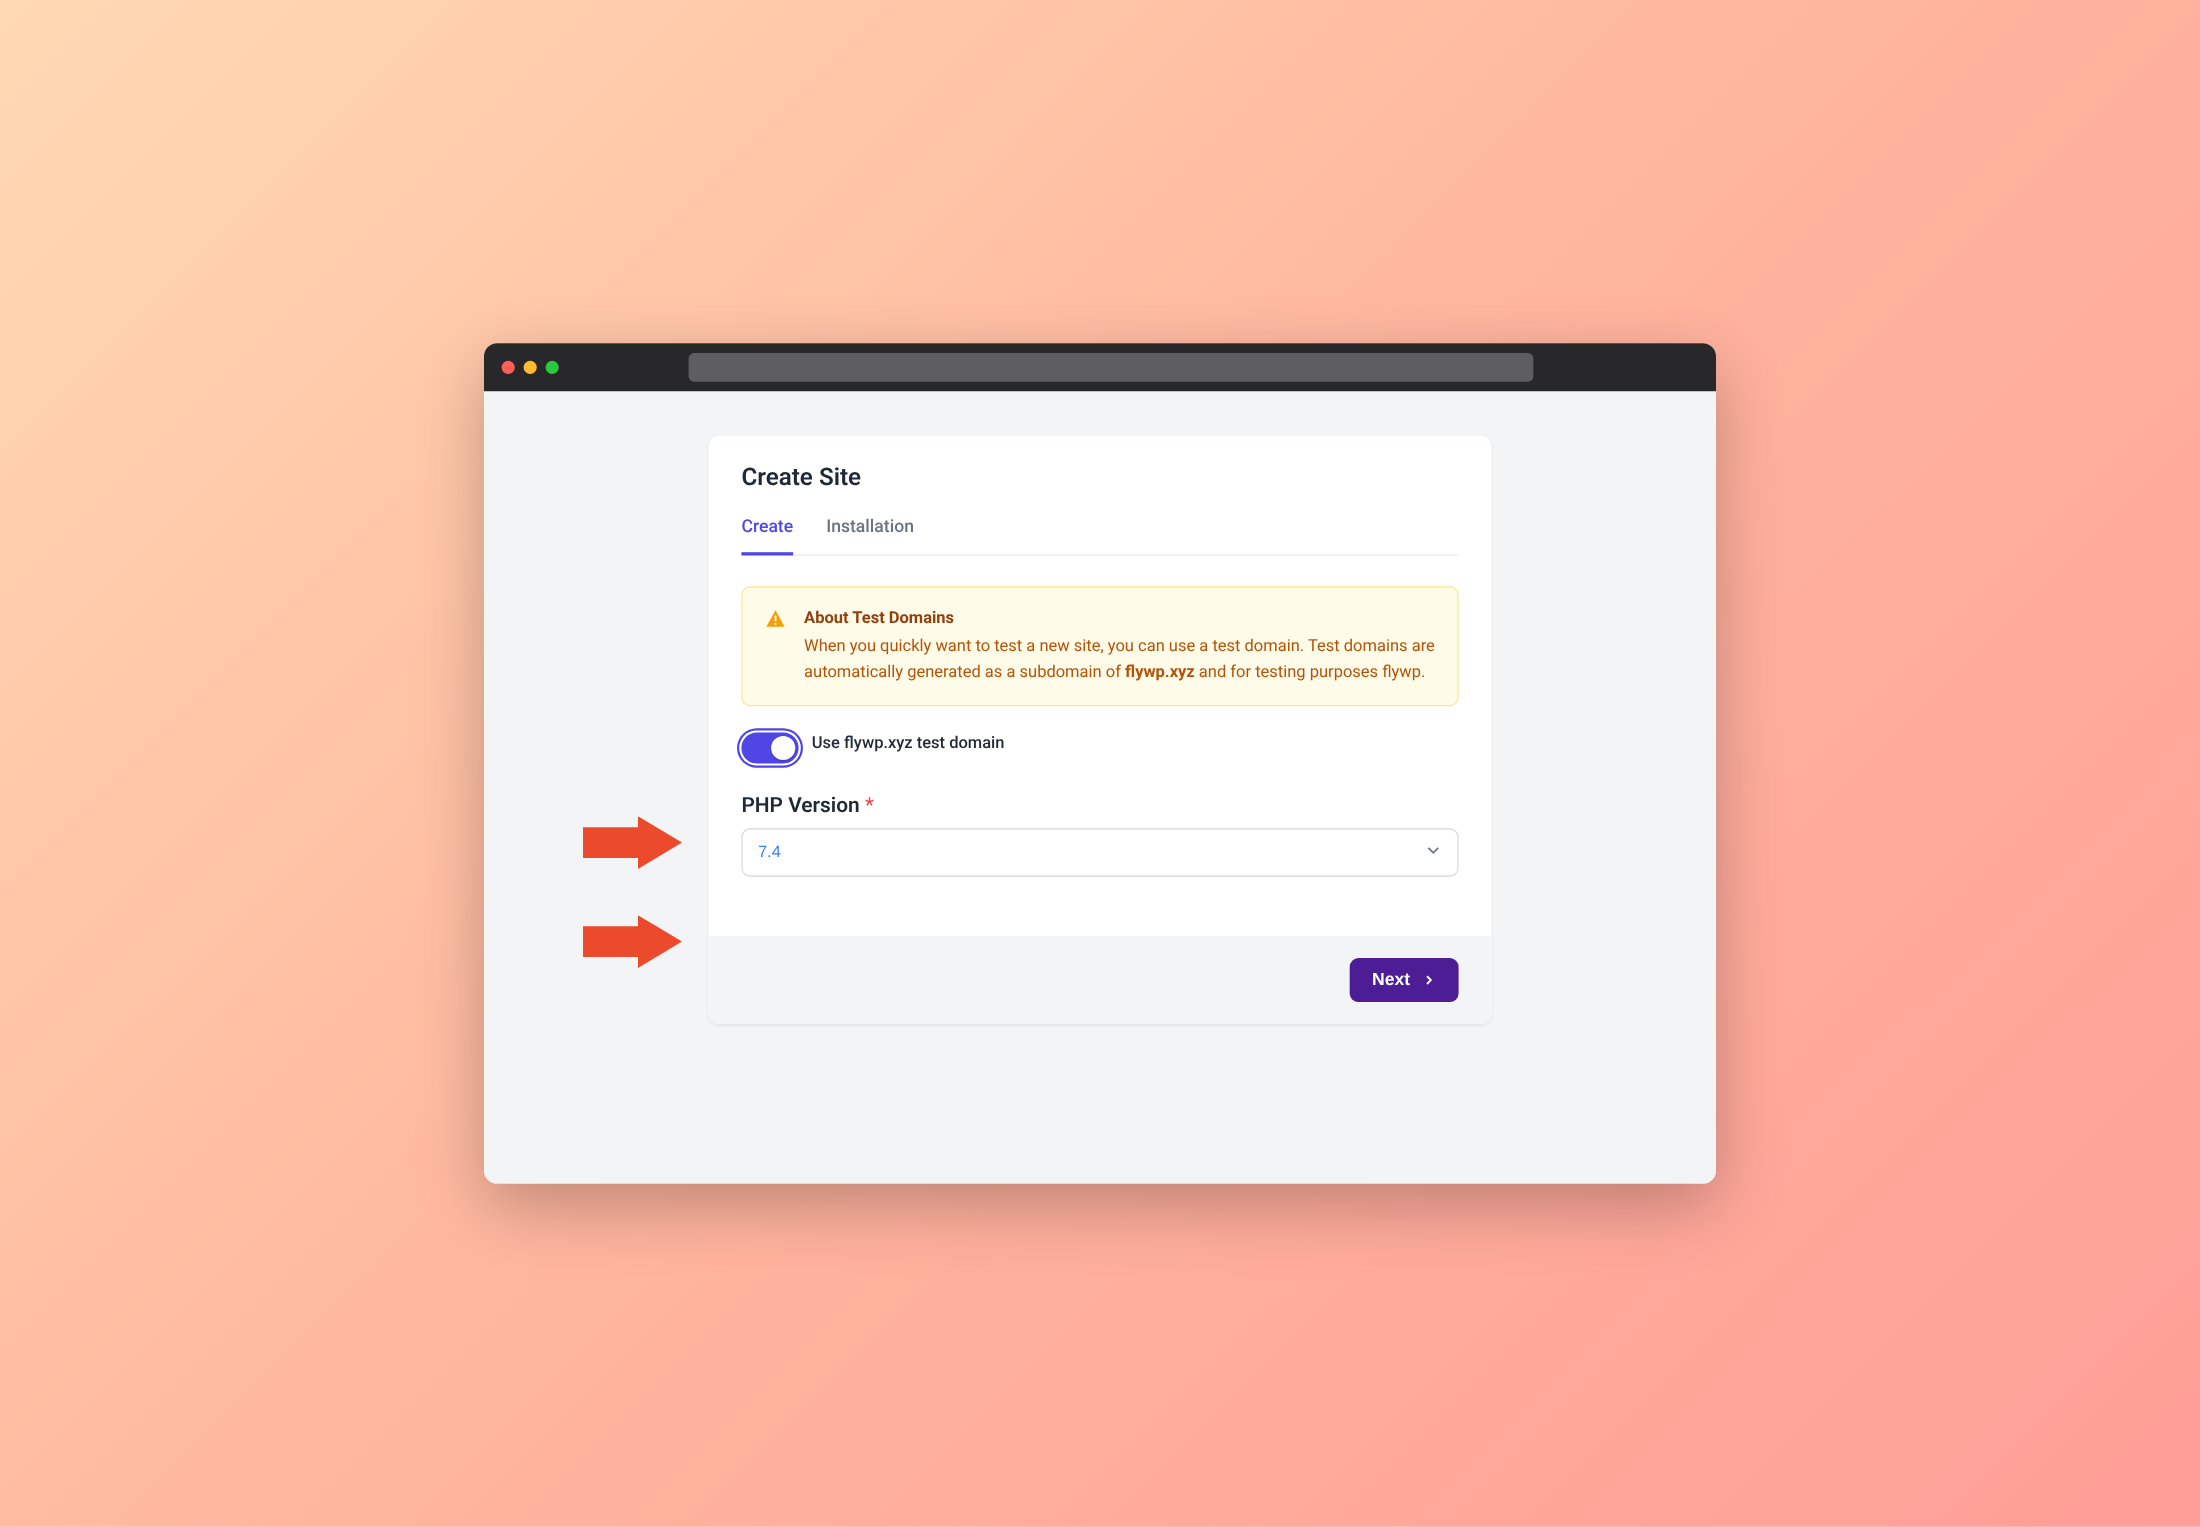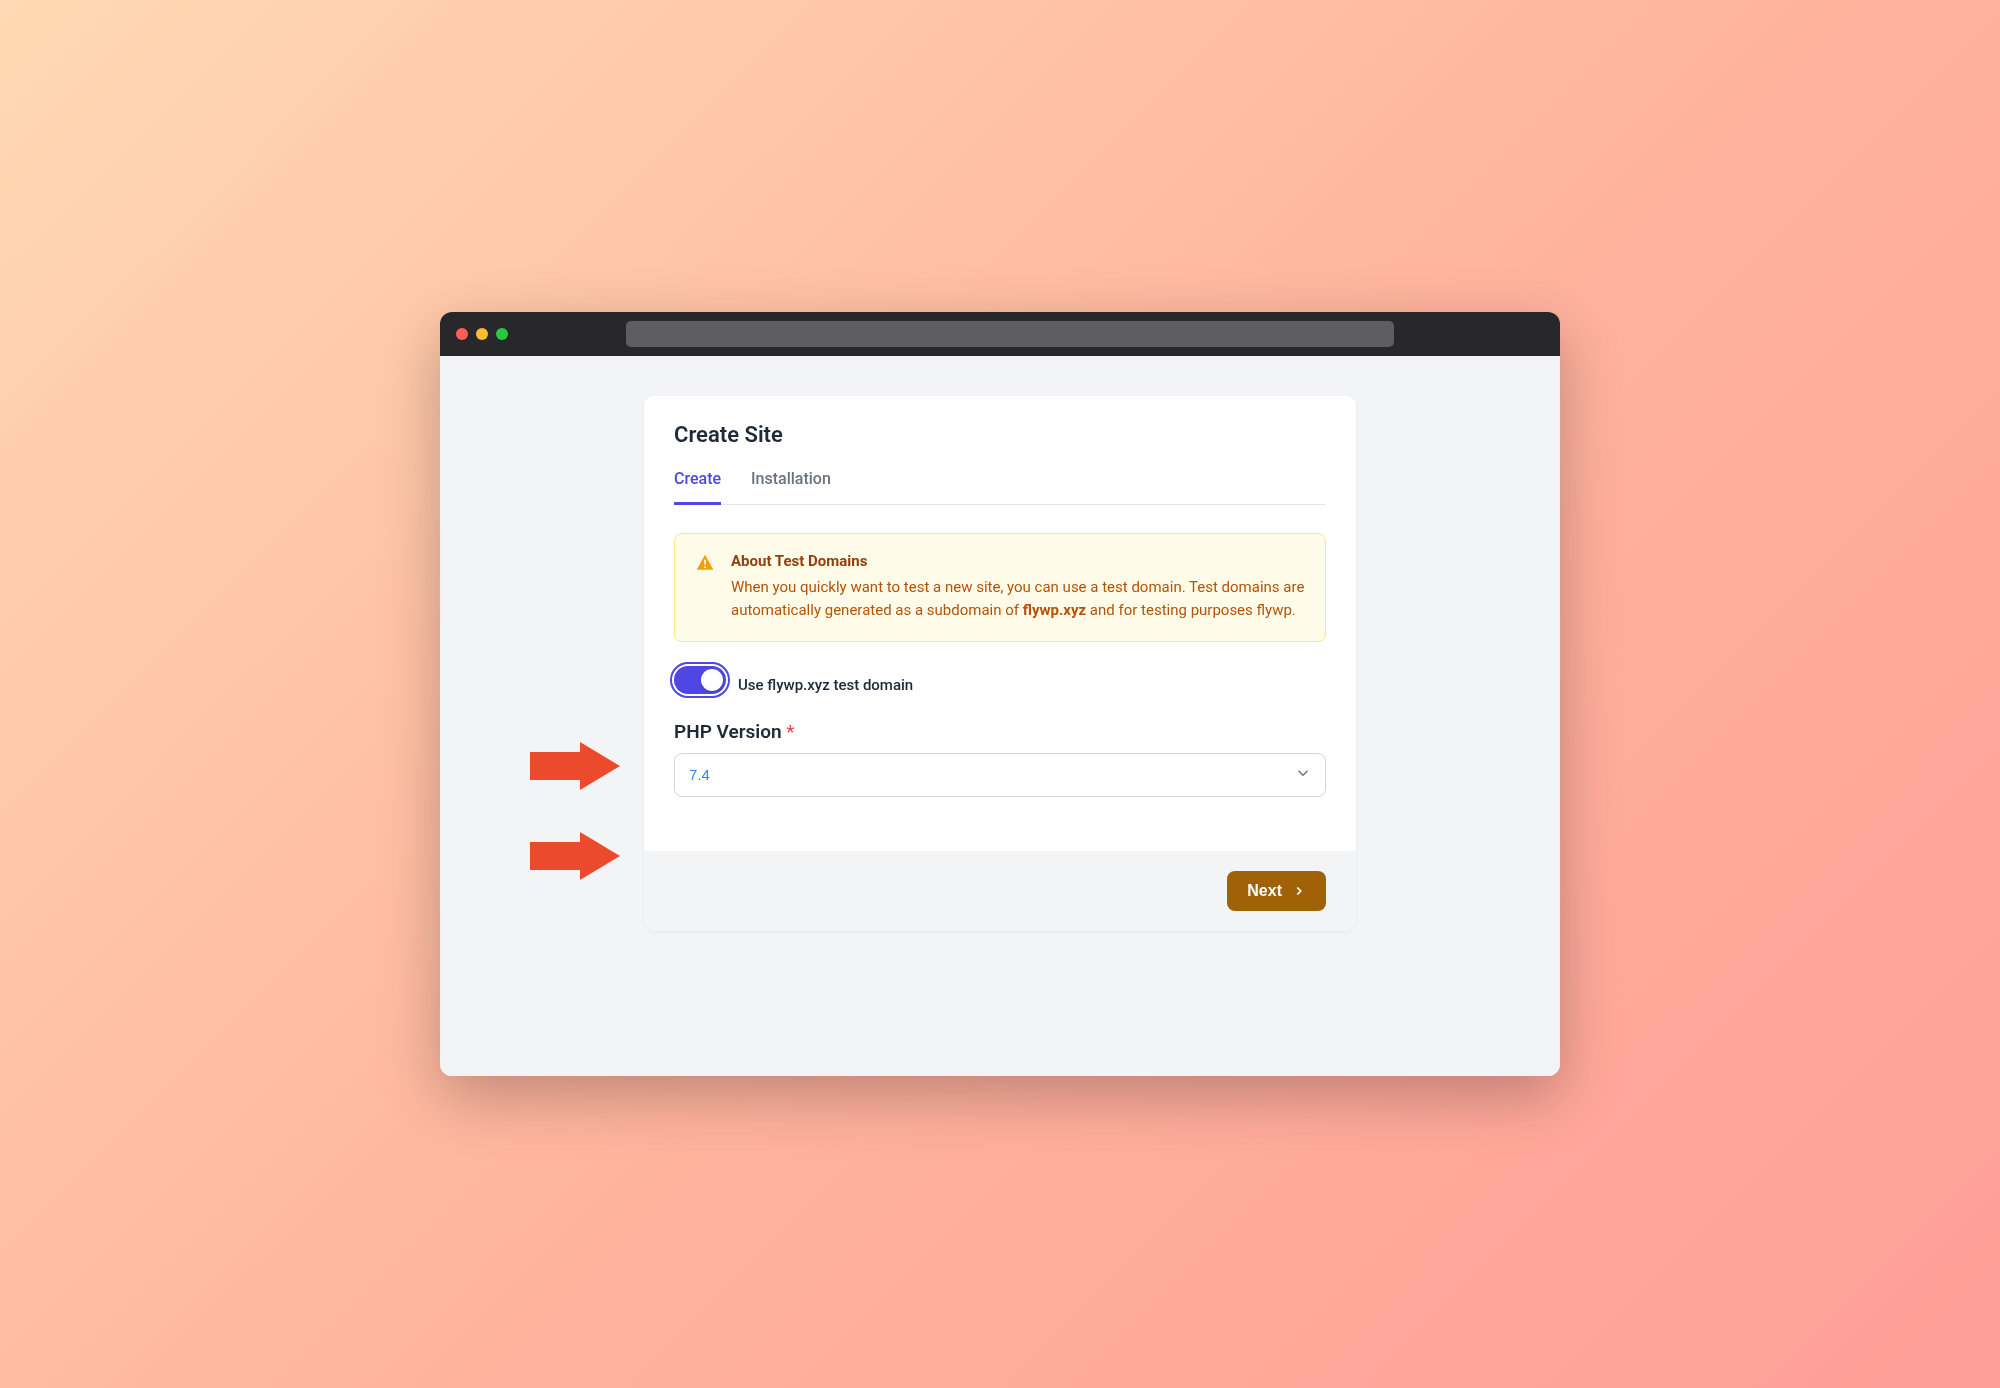--- a/index.html
+++ b/index.html
@@ -112,21 +112,21 @@
     .notice-content p {
       font-size: 15px;
       color: #b45309;
       line-height: 1.55;
     }
     .notice-content p b {
       font-weight: 700;
     }
     .toggle-row {
       display: flex;
-      align-items: flex-end;
+      align-items: flex-start;
       gap: 12px;
       margin-bottom: 26px;
     }
     .toggle {
       width: 52px;
       height: 28px;
       background: #4f46e5;
       border-radius: 999px;
       position: relative;
       cursor: pointer;
@@ -203,21 +203,21 @@
       font-weight: 500;
       color: #1f2937;
     }
     .card-footer {
       background: #f3f4f6;
       padding: 20px 30px;
       display: flex;
       justify-content: flex-end;
     }
     .next-btn {
-      background: #a16207;
+      background: #4c1d95;
       color: #fff;
       border: none;
       font-size: 16px;
       font-weight: 600;
       padding: 11px 20px;
       border-radius: 8px;
       cursor: pointer;
       display: flex;
       align-items: center;
       gap: 10px;

